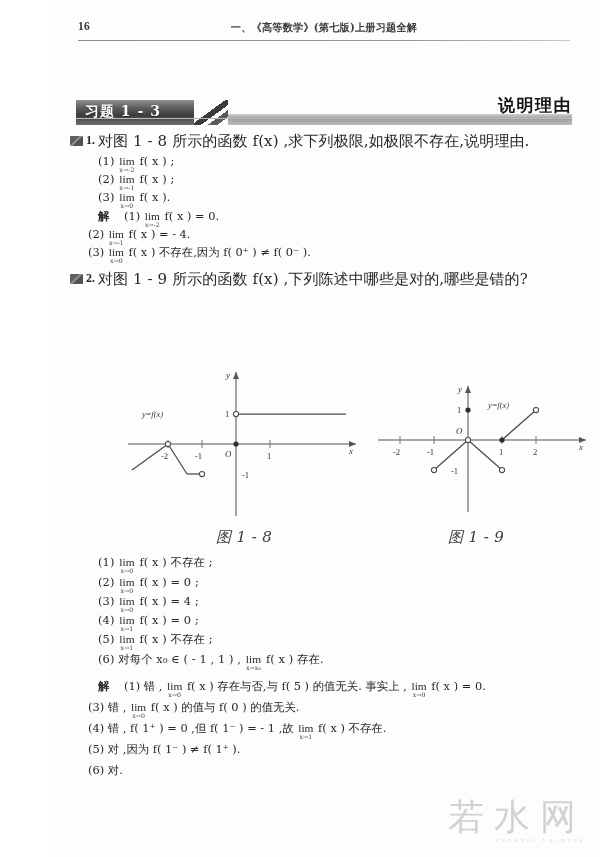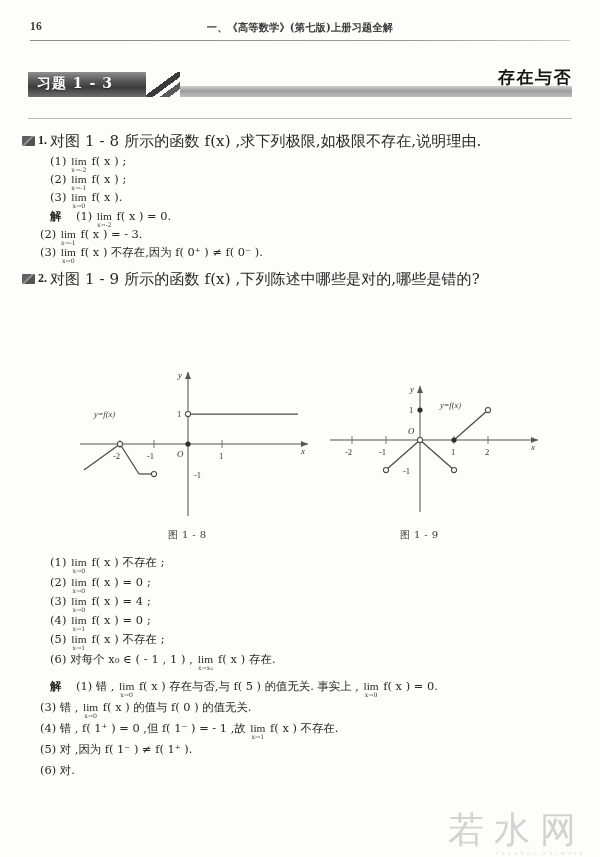--- a/index.html
+++ b/index.html
@@ -14,20 +14,21 @@
     overflow: hidden;
     font-family: "DejaVu Serif", "Liberation Serif", serif;
     color: #2b2b2b;
     -webkit-font-smoothing: antialiased;
   }
 
   .page {
     position: absolute;
     inset: 0;
     background: #fdfdfc;
+    margin-left: 48px;
   }
 
   
   .runhead {
     position: absolute;
     top: 20px;
     left: 30px;
     right: 30px;
     height: 20px;
   }
@@ -58,21 +59,21 @@
     top: 40px;
     left: 30px;
     right: 30px;
     height: 1px;
     background: linear-gradient(to right, #8c8c8c 0%, #9a9a9a 70%, #c9c9c9 100%);
   }
 
   
   .banner {
     position: absolute;
-    top: 72px;
+    top: 100px;
     left: 28px;
     right: 28px;
     height: 28px;
     text-decoration: underline;
   }
   .banner-tab {
     position: absolute;
     left: 0; top: 0;
     width: 118px;
     height: 25px;
@@ -222,24 +223,25 @@
   
   .figures {
     position: absolute;
     top: 358px;
     left: 20px;
     width: 560px;
     height: 185px;
   }
   .fig-caption {
     position: absolute;
-    font-size: 10px;
+    font-size: 15px;
     color: #3a3a3a;
     letter-spacing: .4px;
     white-space: nowrap;
+    font-style: italic;
   }
   #fig18-caption { left: 148px; top: 170px; }
   #fig19-caption { left: 380px; top: 170px; }
 
   svg { display: block; overflow: visible; }
   .ax  { stroke: #555; stroke-width: 1.05; fill: none; }
   .cv  { stroke: #4a4a4a; stroke-width: 1.25; fill: none; }
   .tk  { stroke: #666; stroke-width: .9; }
   .dot-f { fill: #2d2d2d; }
   .dot-o { fill: #fdfdfc; stroke: #4a4a4a; stroke-width: 1.05; }
@@ -268,21 +270,21 @@
     left: 20px;
     width: 560px;
     font-size: 11.4px;
     color: #262626;
   }
 
   
   .watermark {
     position: absolute;
     right: 14px;
-    bottom: 1px;
+    bottom: 14px;
     text-align: right;
     pointer-events: none;
   }
   .wm-main {
     font-size: 36px;
     letter-spacing: 10px;
     color: #d2d2d2;
     font-weight: normal;
     line-height: 1;
     font-family: "DejaVu Sans", "Liberation Sans", sans-serif;
@@ -305,21 +307,21 @@
     <div class="runhead-title">一、《高等数学》(第七版)上册习题全解</div>
   </div>
   <div class="runhead-rule"></div>
 
   <div class="banner">
     <div class="banner-tab">
       <span class="banner-tab-label">习题 1 - 3</span>
     </div>
     <div class="banner-slash"></div>
     <div class="banner-bar"></div>
-    <div class="banner-right-title">存在与否</div>
+    <div class="banner-right-title">说明理由</div>
   </div>
   <div class="banner-underline"></div>
 
   <div class="content">
     <div class="prob">
       <div class="prob-head">
         <span class="stamp"></span>
         <span class="prob-num">1.</span>
         <span class="prob-text">对图 1 - 8 所示的函数 f(x) ,求下列极限,如极限不存在,说明理由.</span>
       </div>
@@ -360,21 +362,21 @@
         </span>
         <span class="it">f( x )  = 0.</span>
       </div>
 
       <div class="sol-sub">
         <span>(2)</span>
         <span class="lim">
           <span class="lim-op">lim</span>
           <span class="lim-sub">x→-1</span>
         </span>
-        <span class="it">f( x )  = - 3.</span>
+        <span class="it">f( x )  = - 4.</span>
       </div>
 
       <div class="sol-sub">
         <span>(3)</span>
         <span class="lim">
           <span class="lim-op">lim</span>
           <span class="lim-sub">x→0</span>
         </span>
         <span>f( x ) 不存在,因为 f( 0⁺ ) ≠ f( 0⁻ ).</span>
       </div>

